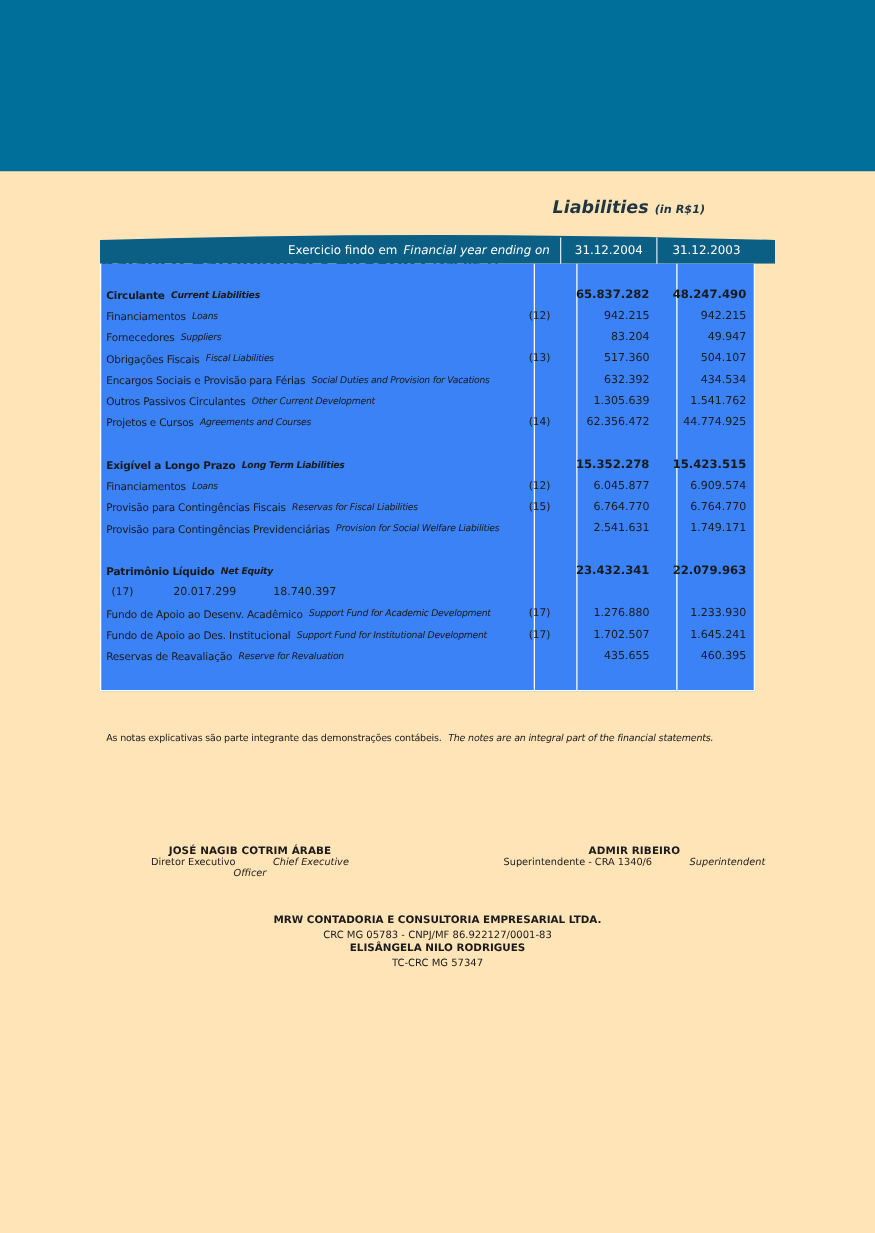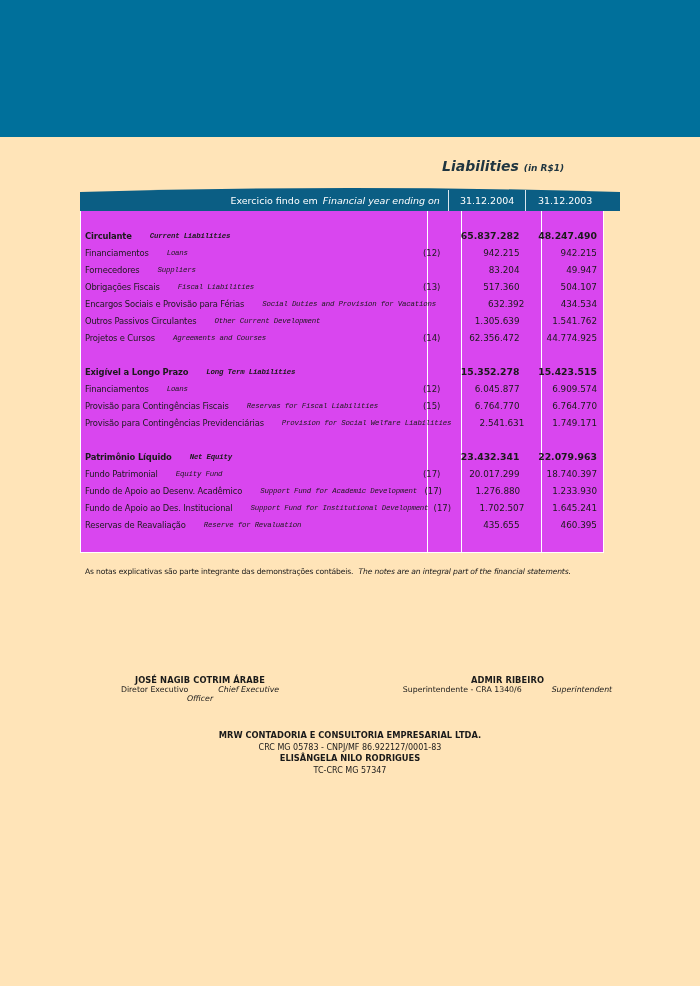--- a/index.html
+++ b/index.html
@@ -54,49 +54,49 @@
     .col-label { width: 346px; }
     .col-note { width: 34px; }
     .col-y1 { width: 80px; }
     .col-y2 { width: 80px; }
     .th.col-label { width: 380px; }
     .th.col-y1, .th.col-y2 { justify-content: center; padding-right: 0; }
 
     .tbody {
       border: 1px solid #ffffff;
       border-top: none;
-      background: #d946ef;
+      background: #3b82f6;
       padding-top: 16px;
       padding-bottom: 2px;
       position: relative;
     }
     .vline {
       position: absolute; top: 0; bottom: 0; width: 1px; background: #ffffff;
     }
     .row {
       display: flex; height: 17px; align-items: center; font-size: 8.4px;
       position: relative; z-index: 1;
     }
     .row .cell { height: 17px; display: flex; align-items: center; }
     .row .cell.col-label { padding-left: 4px; white-space: nowrap; letter-spacing: -0.15px; }
     .row .cell.col-note { justify-content: center; font-size: 8.5px; }
     .row .cell.col-y1, .row .cell.col-y2 { justify-content: flex-end; padding-right: 6px; font-size: 8.8px; }
-    .row .en { font-style: italic; font-size: 7.4px; margin-left: 18px; letter-spacing: -0.2px; font-family: Liberation Mono, monospace; }
+    .row .en { font-style: italic; font-size: 7.4px; margin-left: 5px; letter-spacing: -0.2px; }
     .row.bold { font-weight: bold; }
     .row.bold .en { font-weight: bold; }
     .row.bold .cell.col-y1, .row.bold .cell.col-y2 { font-size: 9.3px; }
     .row.total .cell.col-label { font-size: 9.3px; }
     .row.total .en { font-size: 8px; }
     .row.total .cell.col-y1, .row.total .cell.col-y2 { font-size: 10.5px; }
     .spacer { height: 17px; }
     .row.total { height: 22px; }
     .row.total .cell { height: 22px; }
 
     .note {
-      position: absolute; left: 85px; top: 567px;
+      position: absolute; left: 85px; top: 586px;
       font-size: 7.6px; white-space: nowrap; letter-spacing: -0.15px;
     }
     .note .en { font-style: italic; margin-left: 3px; }
 
     .sig {
       position: absolute; top: 675px; text-align: center; font-size: 7.8px;
     }
     .sig .name { font-weight: bold; font-size: 8.3px; letter-spacing: 0.1px; }
     .sig .role .en { font-style: italic; margin-left: 6px; padding-left: 24px; }
     .sig-left { left: 110px; width: 180px; }
@@ -250,24 +250,20 @@
     <div class="row bold">
       <div class="cell col-label">
           <span>Patrimônio Líquido</span>
           <span class="en">Net Equity</span>
         </div>
       <div class="cell col-note"></div>
       <div class="cell col-y1">23.432.341</div>
       <div class="cell col-y2">22.079.963</div>
     </div>
     <div class="row">
-      <div class="cell col-label">
-          <span>Fundo Patrimonial</span>
-          <span class="en">Equity Fund</span>
-        </div>
       <div class="cell col-note">(17)</div>
       <div class="cell col-y1">20.017.299</div>
       <div class="cell col-y2">18.740.397</div>
     </div>
     <div class="row">
       <div class="cell col-label">
           <span>Fundo de Apoio ao Desenv. Acadêmico</span>
           <span class="en">Support Fund for Academic Development</span>
         </div>
       <div class="cell col-note">(17)</div>

